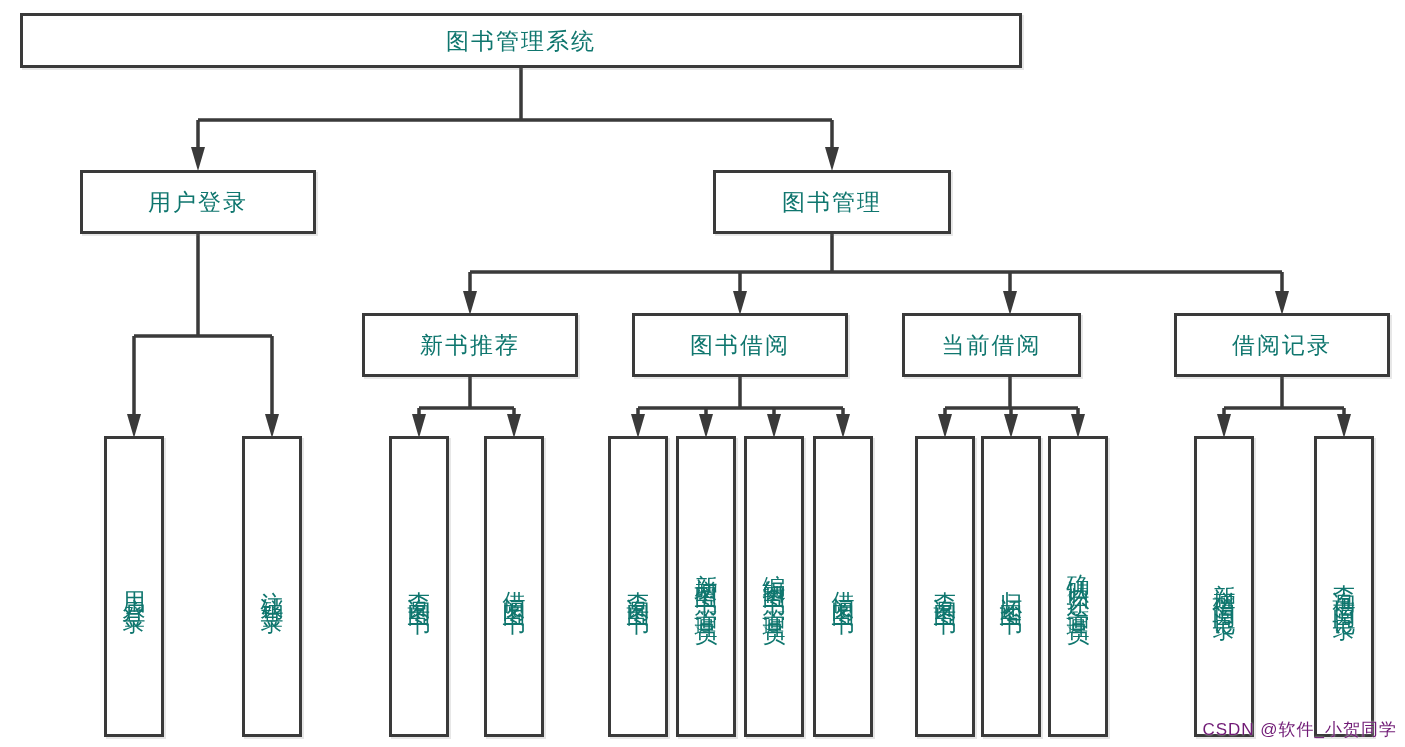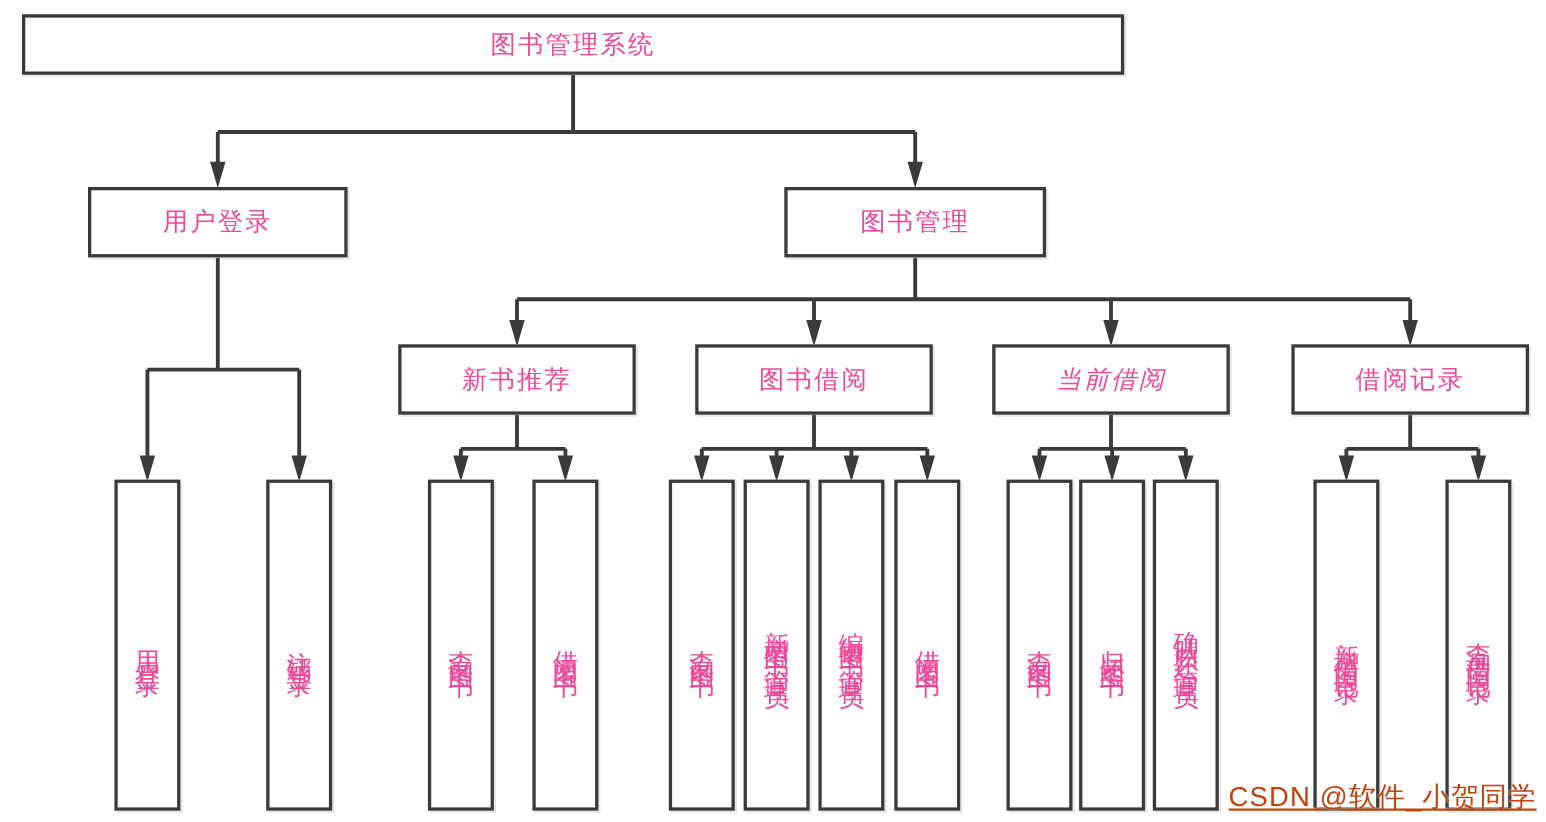--- a/index.html
+++ b/index.html
@@ -14,40 +14,39 @@
   .node{
     position:absolute;
     background:#ffffff;
     border:3px solid #3a3a3a;
     box-sizing:border-box;
     box-shadow:2px 2px 0 rgba(120,120,120,0.18);
   }
   .node .lbl{
     position:absolute;left:50%;top:50%;
     transform:translate(-50%,-50%);
-    color:#ec4899;
+    color:#0f766e;
     font-size:23px;
     letter-spacing:2px;
     white-space:nowrap;
   }
   .node.v .lbl{
     writing-mode:vertical-rl;
     text-orientation:mixed;
     letter-spacing:7px;
     line-height:1;
   }
   .watermark{
     position:absolute;
     right:8px;bottom:6px;
-    color:#c2410c;
-    font-size:25px;
+    color:#701a75;
+    font-size:17px;
     letter-spacing:1px;
     text-shadow:0 0 2px #ffffff;
     white-space:nowrap;
-    text-decoration:underline;
   }
 </style>
 </head>
 <body>
 
 <div class="canvas">
 
   <svg class="connectors" viewBox="0 0 1405 747" xmlns="http://www.w3.org/2000/svg">
     <g stroke="#3a3a3a" stroke-width="3.5" fill="none">
 
@@ -101,21 +100,21 @@
   <div class="node" style="left:713px;top:170px;width:238px;height:64px;">
     <span class="lbl">图书管理</span>
   </div>
 
   <div class="node" style="left:362px;top:313px;width:216px;height:64px;">
     <span class="lbl">新书推荐</span>
   </div>
   <div class="node" style="left:632px;top:313px;width:216px;height:64px;padding-left:23px;">
     <span class="lbl">图书借阅</span>
   </div>
-  <div class="node" style="left:902px;top:313px;width:216px;height:64px;font-style:italic;">
+  <div class="node" style="left:902px;top:313px;width:179px;height:64px;">
     <span class="lbl">当前借阅</span>
   </div>
   <div class="node" style="left:1174px;top:313px;width:216px;height:64px;padding-left:28px;">
     <span class="lbl">借阅记录</span>
   </div>
 
   <div class="node v" style="left:104px;top:436px;width:60px;height:301px;">
     <span class="lbl">用户登录</span>
   </div>
   <div class="node v" style="left:242px;top:436px;width:60px;height:301px;">

